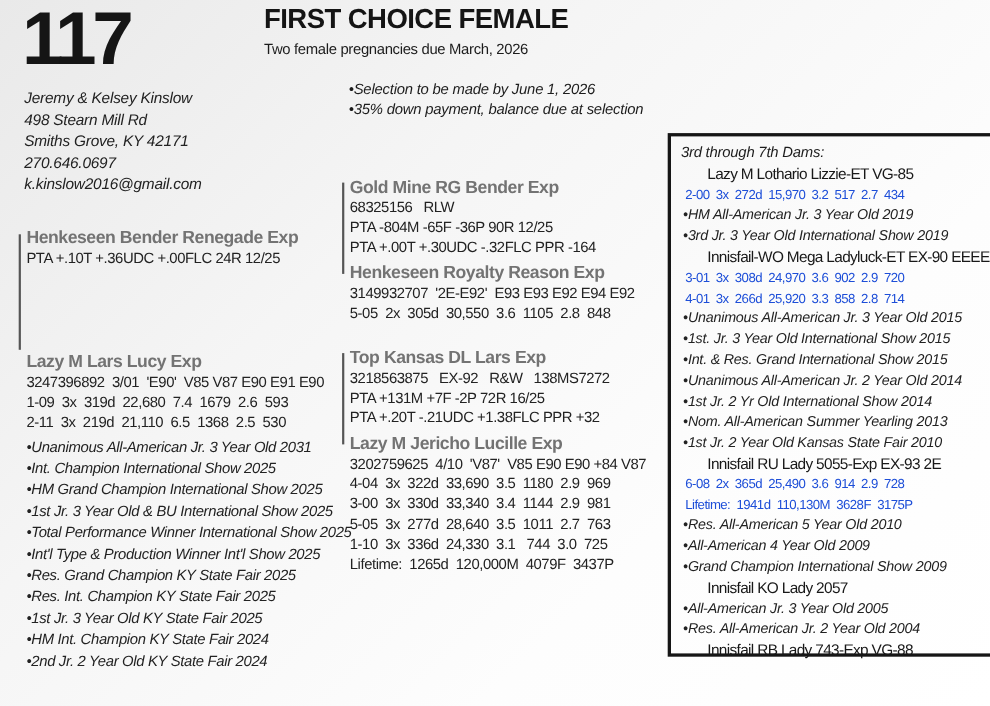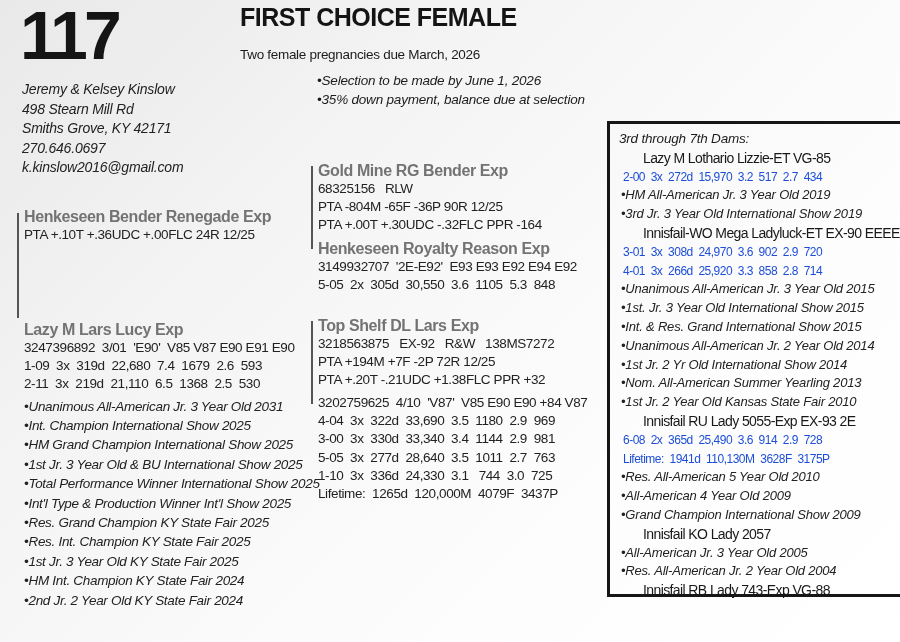--- a/index.html
+++ b/index.html
@@ -11,21 +11,21 @@
     -webkit-font-smoothing:antialiased;
   }
   .abs{position:absolute;}
   
   .lot{left:20px;top:-4px;font-size:68px;font-weight:bold;letter-spacing:-4px;color:#151515;}
   
   .consignor{left:22px;top:80px;font-style:italic;font-size:14px;line-height:19.5px;letter-spacing:-0.2px;color:#222;}
   
   .header{left:240px;top:3px;width:330px;}
   .title{font-size:25px;font-weight:bold;letter-spacing:-0.5px;color:#141414;}
-  .subtitle{font-size:13.5px;margin-top:15px;letter-spacing:-0.3px;}
+  .subtitle{font-size:13.5px;margin-top:5px;letter-spacing:-0.3px;}
   .terms{left:317px;top:71px;font-style:italic;font-size:13.5px;line-height:19px;letter-spacing:-0.2px;}
   
   .ped-head{font-size:16px;font-weight:bold;letter-spacing:-0.4px;line-height:19px;color:#737373;}
   .ped-line{font-size:13.5px;line-height:18.2px;letter-spacing:-0.4px;white-space:pre;color:#222;}
   .awards .ped-award{font-style:italic;font-size:13.5px;line-height:19.4px;letter-spacing:-0.3px;white-space:pre;color:#222;}
   .bracket{width:2px;background:#555;}
   
   .dams-box{
     left:607px;top:121px;width:309px;height:476px;
     border:3px solid #161616;box-sizing:border-box;
@@ -88,32 +88,33 @@
 <div class="abs" style="left:318px;top:161px;">
   <div class="ped-head">Gold Mine RG Bender Exp</div>
   <div class="ped-line">68325156   RLW</div>
   <div class="ped-line">PTA -804M -65F -36P 90R 12/25</div>
   <div class="ped-line">PTA +.00T +.30UDC -.32FLC PPR -164</div>
 </div>
 
 <div class="abs" style="left:318px;top:239px;">
   <div class="ped-head">Henkeseen Royalty Reason Exp</div>
   <div class="ped-line">3149932707  '2E-E92'  E93 E93 E92 E94 E92</div>
-  <div class="ped-line">5-05  2x  305d  30,550  3.6  1105  5.3  848</div>
+  <div class="ped-line">5-05  2x  305d  30,550  3.6  1105  2.8  848</div>
 </div>
 
 <div class="abs bracket" style="left:311px;top:321px;height:83px;"></div>
 <div class="abs" style="left:318px;top:316px;">
-  <div class="ped-head">Top Shelf DL Lars Exp</div>
+  <div class="ped-head">Top Kansas DL Lars Exp</div>
   <div class="ped-line">3218563875   EX-92   R&amp;W   138MS7272</div>
-  <div class="ped-line">PTA +194M +7F -2P 72R 12/25</div>
+  <div class="ped-line">PTA +131M +7F -2P 72R 16/25</div>
   <div class="ped-line">PTA +.20T -.21UDC +1.38FLC PPR +32</div>
 </div>
 
 <div class="abs" style="left:318px;top:394px;">
+  <div class="ped-head">Lazy M Jericho Lucille Exp</div>
   <div class="ped-line">3202759625  4/10  'V87'  V85 E90 E90 +84 V87</div>
   <div class="ped-line">4-04  3x  322d  33,690  3.5  1180  2.9  969</div>
   <div class="ped-line">3-00  3x  330d  33,340  3.4  1144  2.9  981</div>
   <div class="ped-line">5-05  3x  277d  28,640  3.5  1011  2.7  763</div>
   <div class="ped-line">1-10  3x  336d  24,330  3.1   744  3.0  725</div>
   <div class="ped-line">Lifetime:  1265d  120,000M  4079F  3437P</div>
 </div>
 
 <div class="abs dams-box">
   <div class="box-heading">3rd through 7th Dams:</div>

